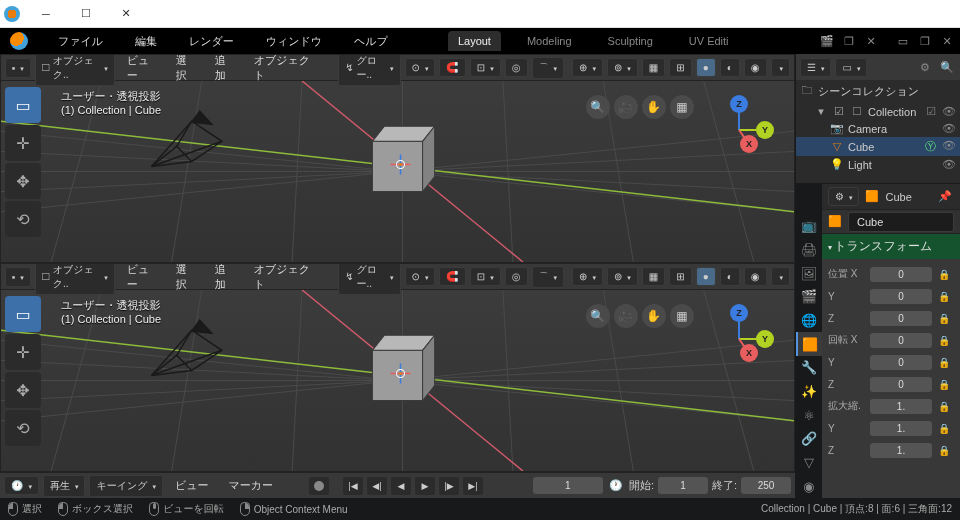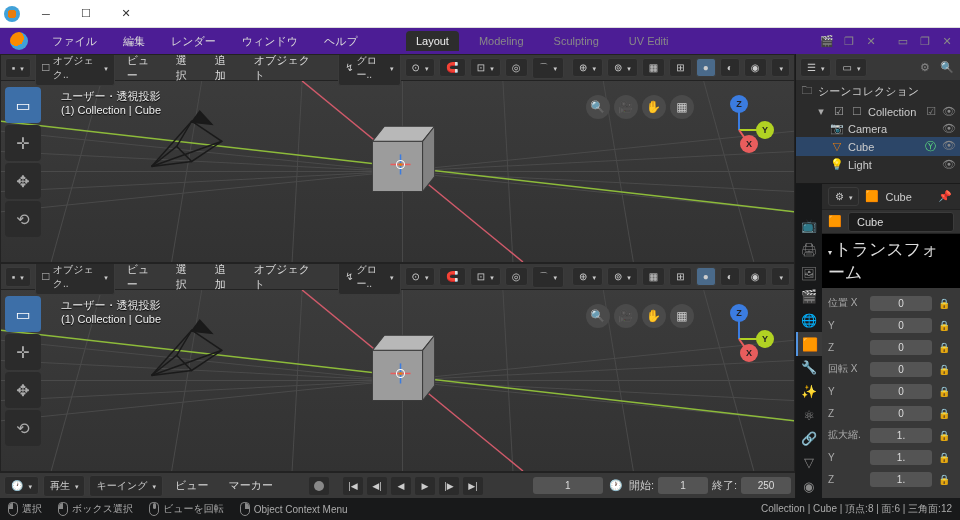--- a/index.html
+++ b/index.html
@@ -1,21 +1,21 @@
 <!DOCTYPE html>
 <html><head>
 <meta charset="utf-8">
 <style>
 * { margin: 0; padding: 0; box-sizing: border-box; font-family: sans-serif; user-select: none; }
 body { width: 960px; height: 520px; background: #383838; overflow: hidden; font-size: 11px; color: #ccc; }
 .titlebar { height: 28px; background: #fff; display: flex; align-items: center; padding: 0 4px; border-bottom: 1px solid #ddd; }
 .titlebar .logo { width: 16px; height: 16px; background: radial-gradient(circle, #e87d0d 40%, #41a1d8 40%); border-radius: 50%; margin-right: 6px; }
 .titlebar .title { flex: 1; color: #000; font-size: 12px; }
 .win-btn { width: 40px; height: 24px; display: flex; align-items: center; justify-content: center; color: #333; }
-.topbar { height: 26px; background: #4c1d95; display: flex; align-items: center; padding: 0 4px; gap: 10px; }
+.topbar { height: 26px; background: #000000; display: flex; align-items: center; padding: 0 4px; gap: 16px; }
 .blender-ico { width: 18px; height: 18px; background: radial-gradient(circle at 35% 35%, #fb8b00 45%, #41a1d8 45%); border-radius: 50%; margin: 0 6px; }
 .menu-item { padding: 4px 8px; color: #d9d9d9; border-radius: 3px; }
 .tab-item { padding: 4px 10px; color: #888; border-radius: 4px 4px 0 0; }
 .tab-item.active { background: #2d2d2d; color: #eee; }
 .top-right { margin-left: auto; display: flex; align-items: center; gap: 4px; }
 .scene-input { background: #1c1c1c; border: 1px solid #3b3b3b; color: #ddd; padding: 3px 8px; width: 100px; border-radius: 3px; font-size: 11px; }
 .sm-btn { width: 18px; height: 18px; display: flex; align-items: center; justify-content: center; color: #888; border-radius: 2px; }
 .workspace { display: flex; height: calc(100% - 28px - 26px - 22px); }
 .viewports { flex: 1; display: flex; flex-direction: column; background: #393939; }
 .viewport { flex: 1; position: relative; border: 1px solid #222; overflow: hidden; background: linear-gradient(#3d3d3d, #323232); }
@@ -53,21 +53,21 @@
 .out-ico.orange { color: #e87d0d; }
 .out-right { margin-left: auto; display: flex; gap: 6px; color: #888; }
 .properties { flex: 1; display: flex; overflow: hidden; }
 .prop-tabs { width: 26px; background: #18191a; display: flex; flex-direction: column; padding-top: 30px; }
 .prop-tab { width: 26px; height: 26px; display: flex; align-items: center; justify-content: center; color: #888; font-size: 13px; }
 .prop-tab.active { background: #3b3b3b; color: #e87d0d; border-left: 2px solid #5294e2; }
 .prop-content { flex: 1; background: #383838; overflow: hidden; }
 .prop-hdr { height: 26px; background: #2b2b2b; display: flex; align-items: center; padding: 0 6px; gap: 6px; border-bottom: 1px solid #222; }
 .prop-hdr2 { height: 24px; background: #313131; display: flex; align-items: center; padding: 0 6px; gap: 6px; border-bottom: 1px solid #222; }
 .prop-section { padding: 4px 6px; }
-.prop-title { padding: 4px 6px; color: #ddd; font-size: 17px; background: #000000; }
+.prop-title { padding: 4px 6px; color: #ddd; font-size: 12px; background: #14532d; }
 .prop-title::before { content: "▾ "; font-size: 8px; }
 .prop-row { display: flex; align-items: center; gap: 4px; padding: 2px 0; font-size: 10px; }
 .prop-row .lbl { width: 38px; color: #aaa; }
 .prop-row .val { flex: 1; background: #545454; padding: 2px 6px; border-radius: 3px; text-align: center; color: #ddd; }
 .statusbar { height: 22px; background: #18191a; display: flex; align-items: center; padding: 0 8px; gap: 16px; font-size: 10px; color: #aaa; }
 .statusbar .right { margin-left: auto; }
 .stat-item { display: flex; align-items: center; gap: 4px; }
 .mouse-ico { width: 10px; height: 14px; border: 1px solid #888; border-radius: 5px 5px 6px 6px; position: relative; }
 .mouse-ico::before { content: ""; position: absolute; top: 0; width: 4px; height: 6px; background: #888; }
 .mouse-ico.l::before { left: 0; border-radius: 4px 0 0 0; }

